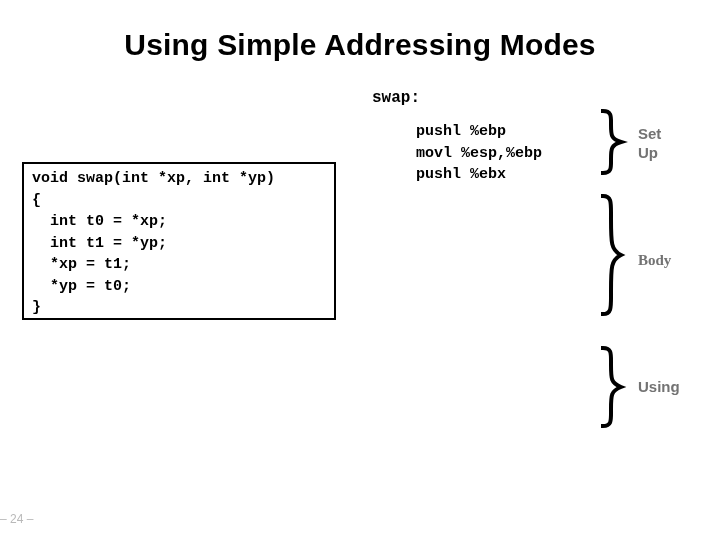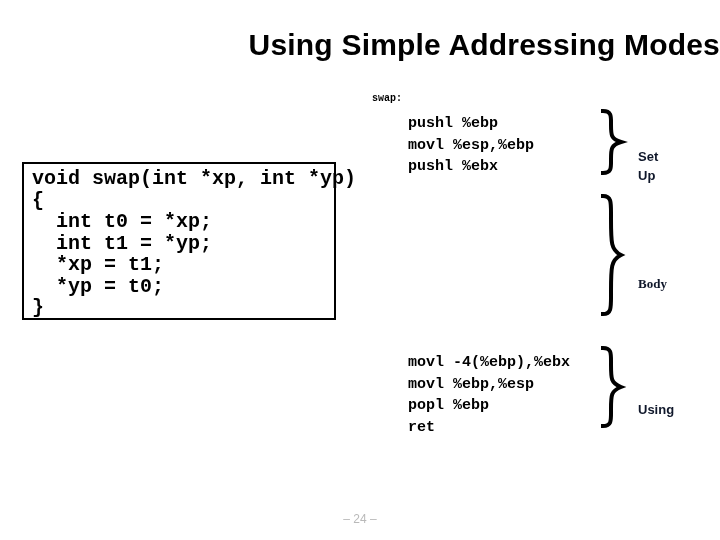--- a/index.html
+++ b/index.html
@@ -20,21 +20,21 @@
     width: 720px;
     height: 540px;
   }
 
   
   .slide-title {
     position: absolute;
     top: 28px;
     left: 0;
     width: 720px;
-    text-align: right;
+    text-align: center;
     font-family: "Liberation Sans", sans-serif;
     font-weight: bold;
     font-size: 30px;
     letter-spacing: 0.2px;
     color: #000000;
     white-space: nowrap;
   }
 
   
   .c-code-box {
@@ -47,43 +47,43 @@
     box-sizing: border-box;
     background: #ffffff;
   }
   .c-code-text {
     position: absolute;
     left: 8px;
     top: 4px;
     margin: 0;
     font-family: "Liberation Mono", "DejaVu Sans Mono", monospace;
     font-weight: bold;
-    font-size: 20px;
+    font-size: 15px;
     line-height: 21.5px;
     color: #000000;
     white-space: pre;
   }
 
   
   .asm-label {
     position: absolute;
     left: 372px;
     top: 88px;
     margin: 0;
     font-family: "Liberation Mono", "DejaVu Sans Mono", monospace;
     font-weight: bold;
-    font-size: 10px;
+    font-size: 16px;
     line-height: 21.5px;
     color: #000000;
     white-space: pre;
   }
   .asm-block {
     position: absolute;
     left: 404px;
-    margin: 4px;
+    margin: 12px;
     font-family: "Liberation Mono", "DejaVu Sans Mono", monospace;
     font-weight: bold;
     font-size: 15px;
     line-height: 21.5px;
     color: #000000;
     white-space: pre;
   }
   #asm-setup  { top: 109px; }
   #asm-body   { top: 196px; }
   #asm-finish { top: 348px; }
@@ -95,37 +95,36 @@
   }
   #brace-setup  { left: 600px; top: 108px;  }
   #brace-body   { left: 600px; top: 193px;  }
   #brace-finish { left: 600px; top: 345px;  }
 
   
   .section-label {
     position: absolute;
     font-family: "Liberation Sans", sans-serif;
     font-weight: bold;
-    font-size: 13px;
+    font-size: 15px;
     line-height: 19px;
-    color: #0f172a;
+    color: #737373;
     white-space: pre;
-    margin-top: 23px;
   }
   #label-setup  { left: 638px; top: 124px; }
   #label-body   { left: 638px; top: 251px; font-family: Liberation Serif, serif; }
   #label-finish { left: 638px; top: 377px; }
 
   
   .footer-page {
     position: absolute;
     left: 0;
     top: 512px;
     width: 720px;
-    text-align: center;
+    text-align: left;
     font-family: "Liberation Sans", sans-serif;
     font-size: 12px;
     color: #b9b9b9;
     white-space: pre;
   }
 </style>
 </head>
 <body>
 
 <div class="slide">
@@ -142,24 +141,20 @@
 }</pre>
   </div>
 
   <pre class="asm-label">swap:</pre>
 
   <pre class="asm-block" id="asm-setup">pushl %ebp
 movl %esp,%ebp
 pushl %ebx</pre>
 
 
-  <pre class="asm-block" id="asm-finish">movl -4(%ebp),%ebx
-movl %ebp,%esp
-popl %ebp
-ret</pre>
 
   <svg class="brace" id="brace-setup" width="26" height="68" viewBox="0 0 26 68">
     <path d="M3 3 C 12 3, 11 9, 11 17 C 11 27, 11 31, 21 34 C 11 37, 11 41, 11 51 C 11 59, 12 65, 3 65" fill="none" stroke="#000000" stroke-width="4" stroke-linecap="square" stroke-linejoin="miter"></path>
   </svg>
 
   <svg class="brace" id="brace-body" width="26" height="124" viewBox="0 0 26 124">
     <path d="M3 3 C 12 3, 11 10, 11 26 C 11 50, 11 57, 21 62 C 11 67, 11 74, 11 98 C 11 114, 12 121, 3 121" fill="none" stroke="#000000" stroke-width="4" stroke-linecap="square" stroke-linejoin="miter"></path>
   </svg>
 
   <svg class="brace" id="brace-finish" width="26" height="84" viewBox="0 0 26 84">

